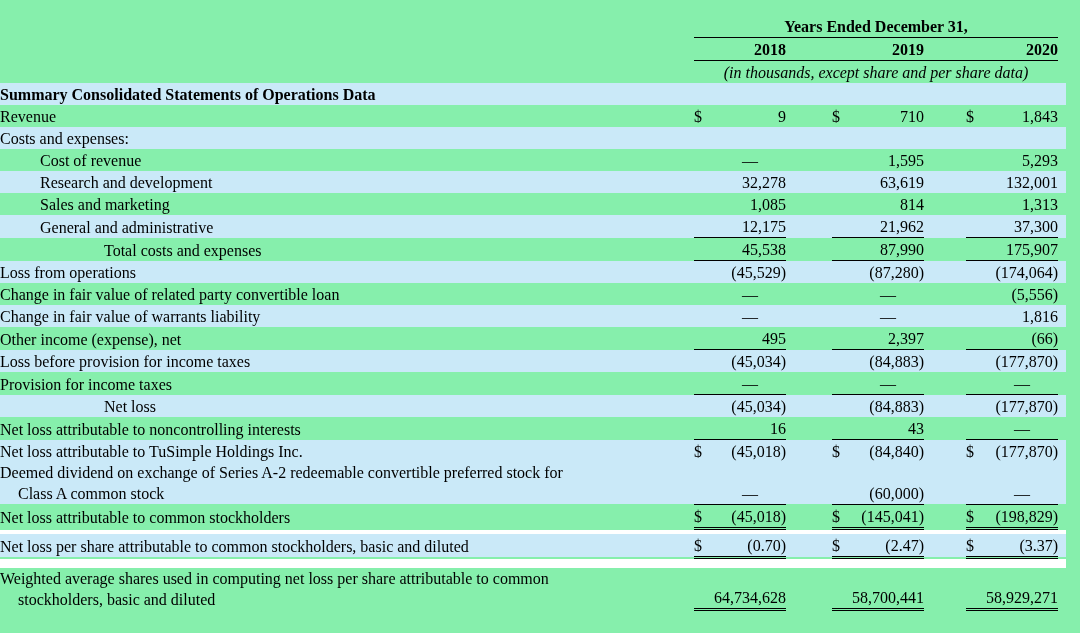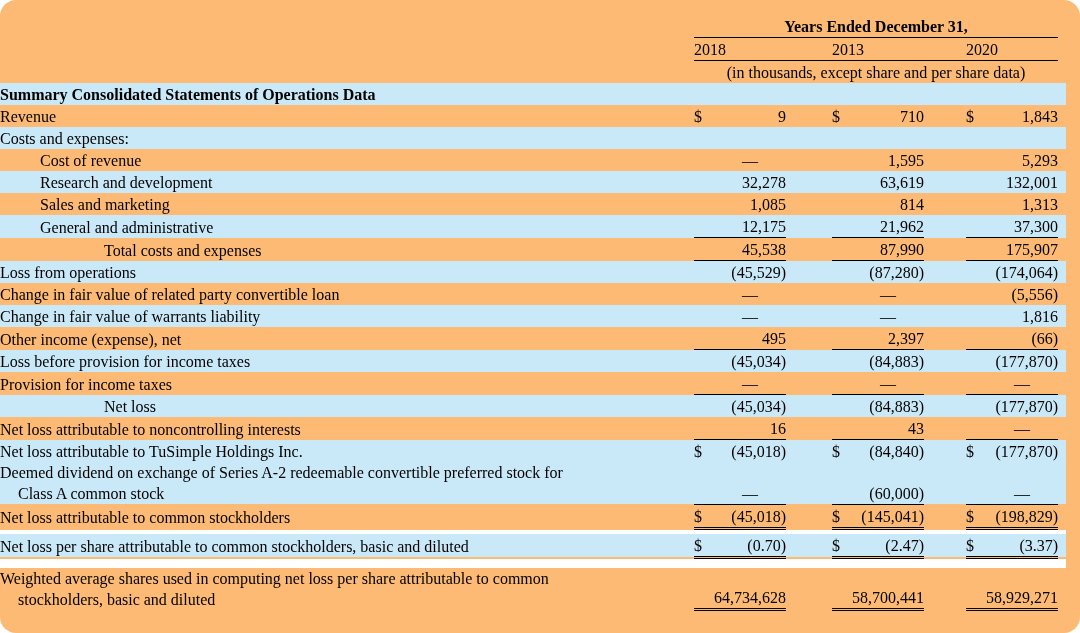--- a/index.html
+++ b/index.html
@@ -1,35 +1,34 @@
 <!DOCTYPE html>
 <html><head>
 <meta charset="utf-8">
 <style>
   html, body { margin:0; padding:0; background:#ffffff; }
   .page {
     position:relative; width:1080px; height:633px; overflow:hidden;
-    background:#fdba74; color:#000;
+    background:#86efac; color:#000;
     font-family:"Liberation Serif","DejaVu Serif",serif;
-    border-radius:16px;
   }
   table.fin {
     border-collapse:collapse; table-layout:fixed;
     width:1066px; margin:15px 0 0 0;
   }
   table.fin td {
     padding:0; vertical-align:bottom;
     font-size:16px; line-height:21px; height:22px;
     overflow:hidden; white-space:nowrap;
   }
   
   td.htitle { text-align:center; font-weight:bold; border-bottom:1.4px solid #000; height:21px; }
-  td.hyear  { text-align:left; font-weight:normal; border-bottom:1.4px solid #000; height:18px; }
+  td.hyear  { text-align:right; font-weight:bold; border-bottom:1.4px solid #000; height:18px; }
   td.hgapline { border-bottom:1.4px solid #000; height:18px; }
-  td.hnote  { text-align:center; font-size:13.5px; height:15px; line-height:15px; }
+  td.hnote  { text-align:center; font-size:13.5px; height:15px; line-height:15px;font-style:italic; }
   td.hempty { border:none; }
   
   td.label { text-align:left; padding-left:6px; white-space:normal;margin-left:24px; }
   td.label.indent-1 { padding-left:40px; }
   td.label.indent-2 { padding-left:104px; }
   td.label .cont { padding-left:18px; }
   .bold { font-weight:bold; }
   td.cur { text-align:left; }
   td.val { text-align:right; }
   td.val.dash { text-align:center; }
@@ -58,21 +57,21 @@
     <thead>
       <tr>
         <td class="hempty"></td>
         <td class="htitle" colspan="8">Years Ended December 31,</td>
         <td class="hempty"></td>
       </tr>
       <tr>
         <td class="hempty"></td>
         <td class="hyear" colspan="2">2018</td>
         <td class="hgapline"></td>
-        <td class="hyear" colspan="2">2013</td>
+        <td class="hyear" colspan="2">2019</td>
         <td class="hgapline"></td>
         <td class="hyear" colspan="2">2020</td>
         <td class="hempty"></td>
       </tr>
       <tr>
         <td class="hempty"></td>
         <td class="hnote" colspan="8">(in thousands, except share and per share data)</td>
         <td class="hempty"></td>
       </tr>
     </thead>

